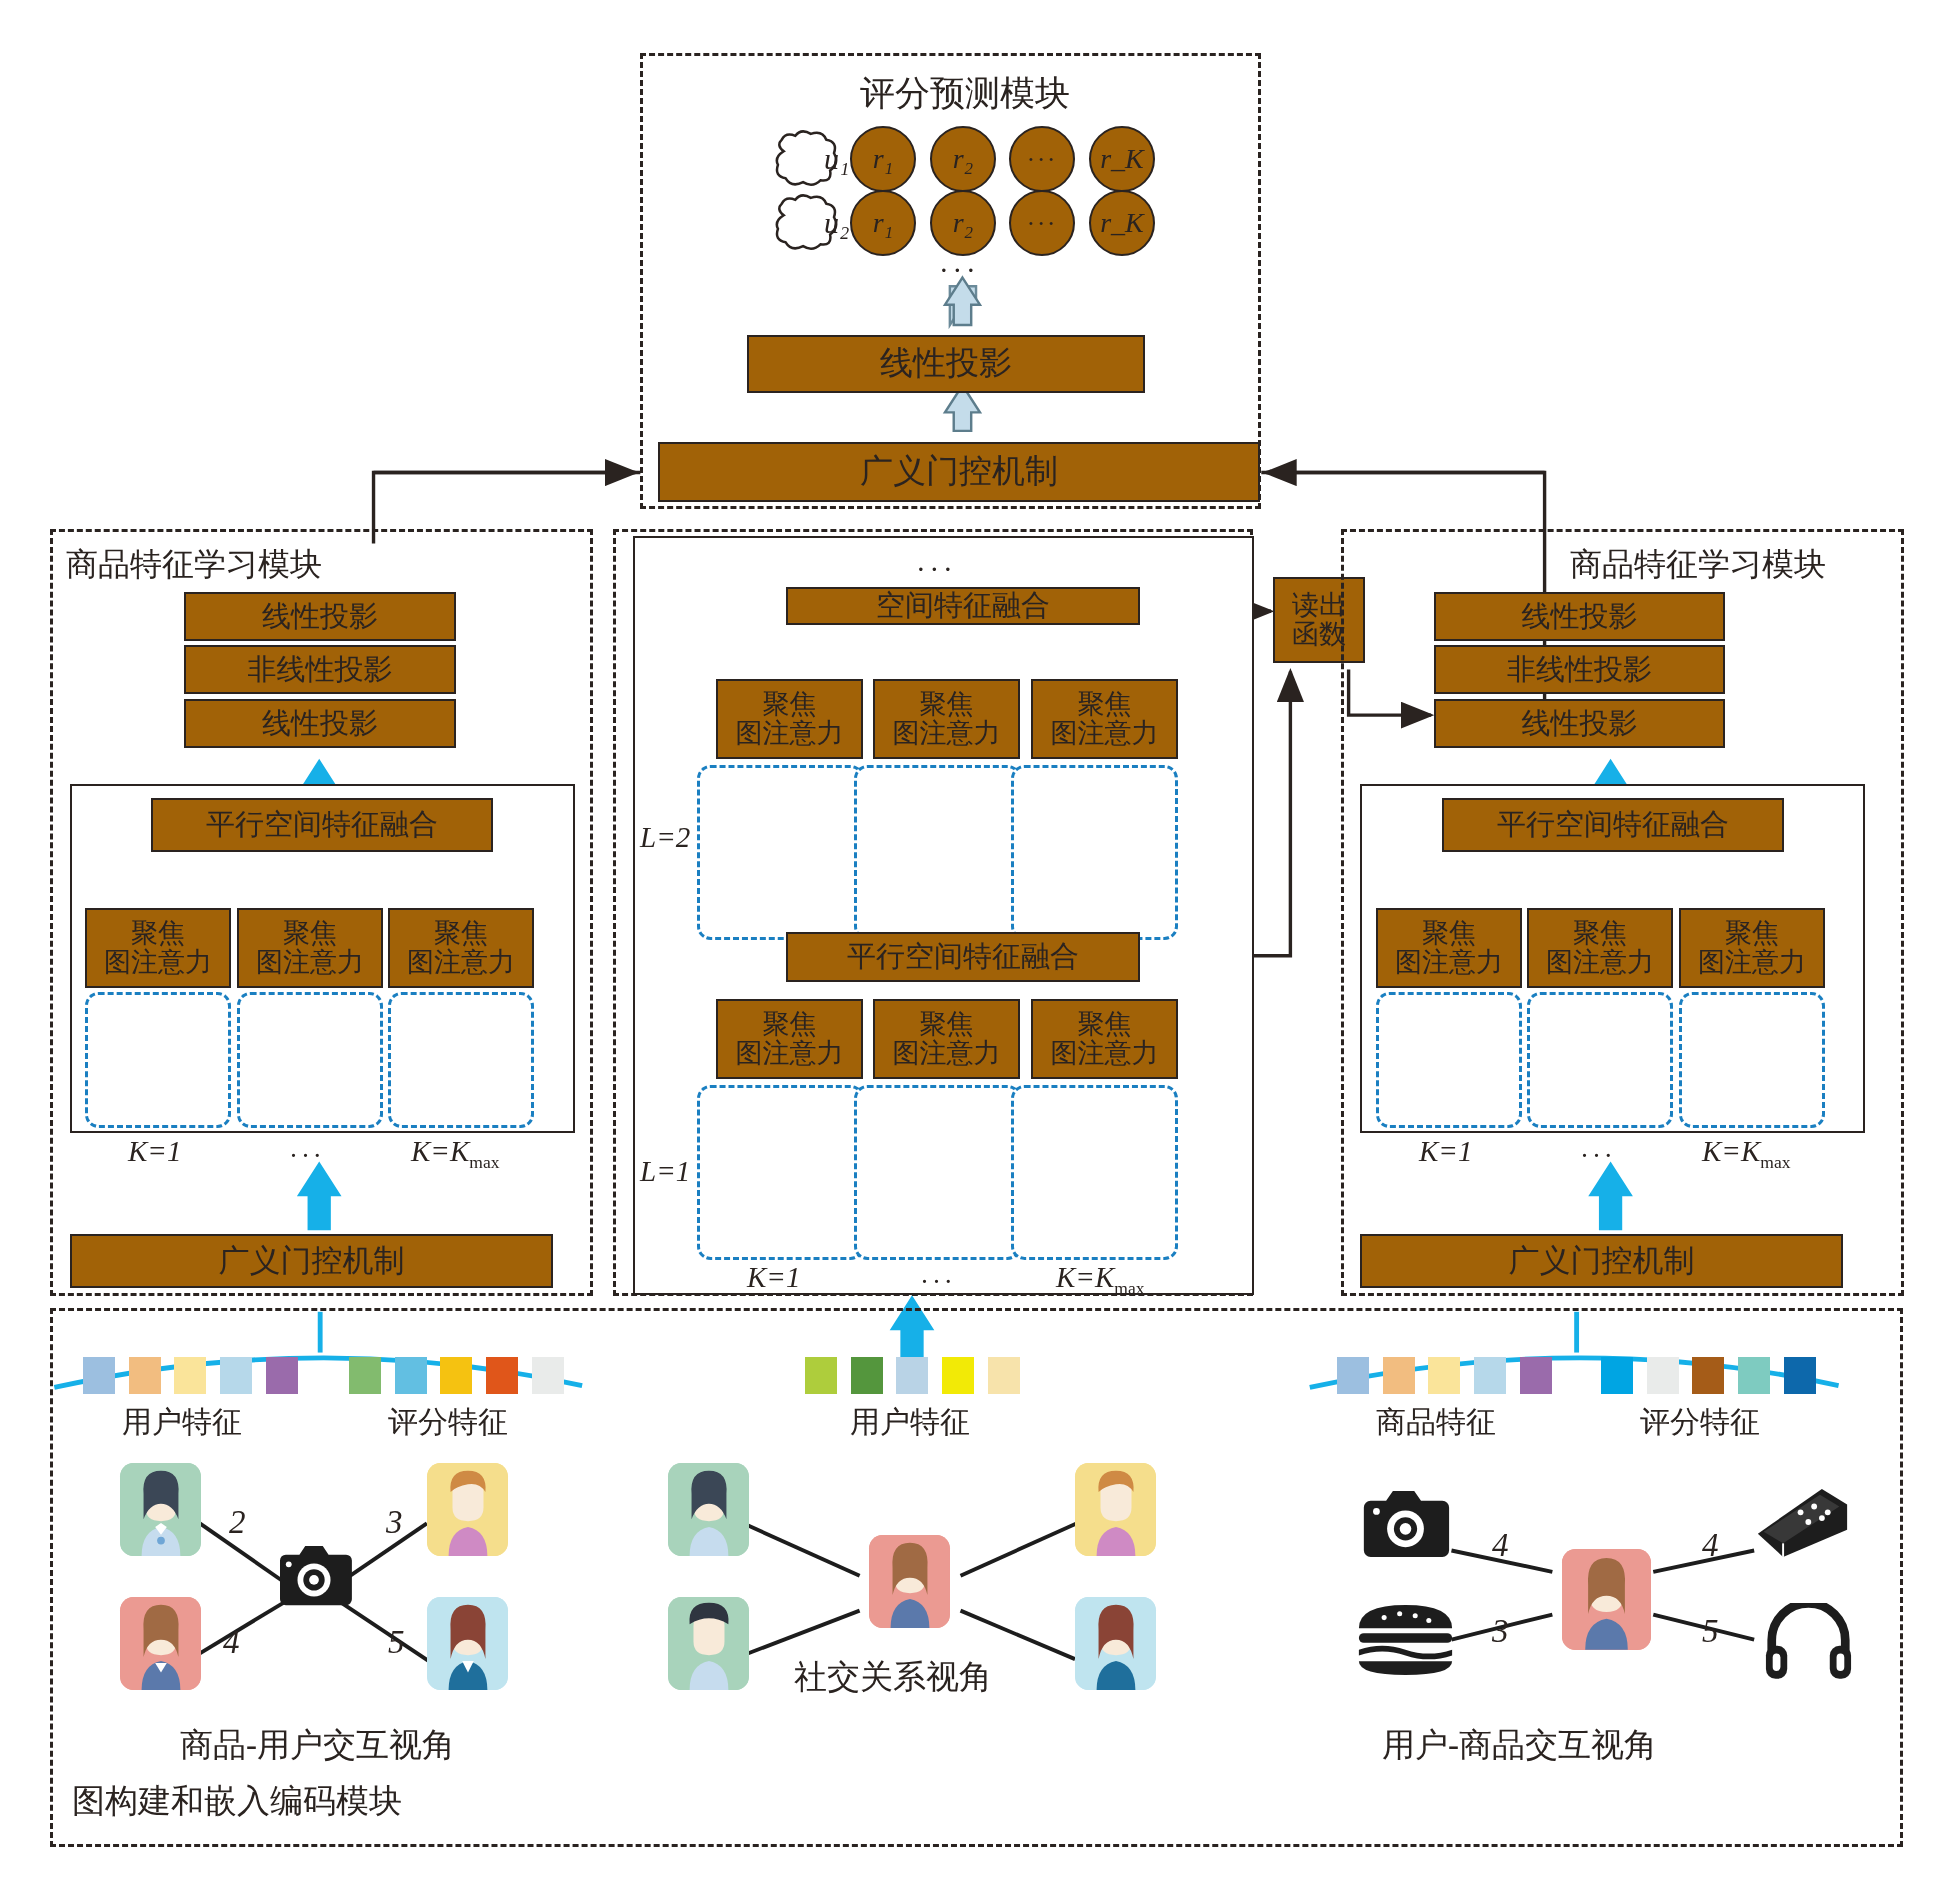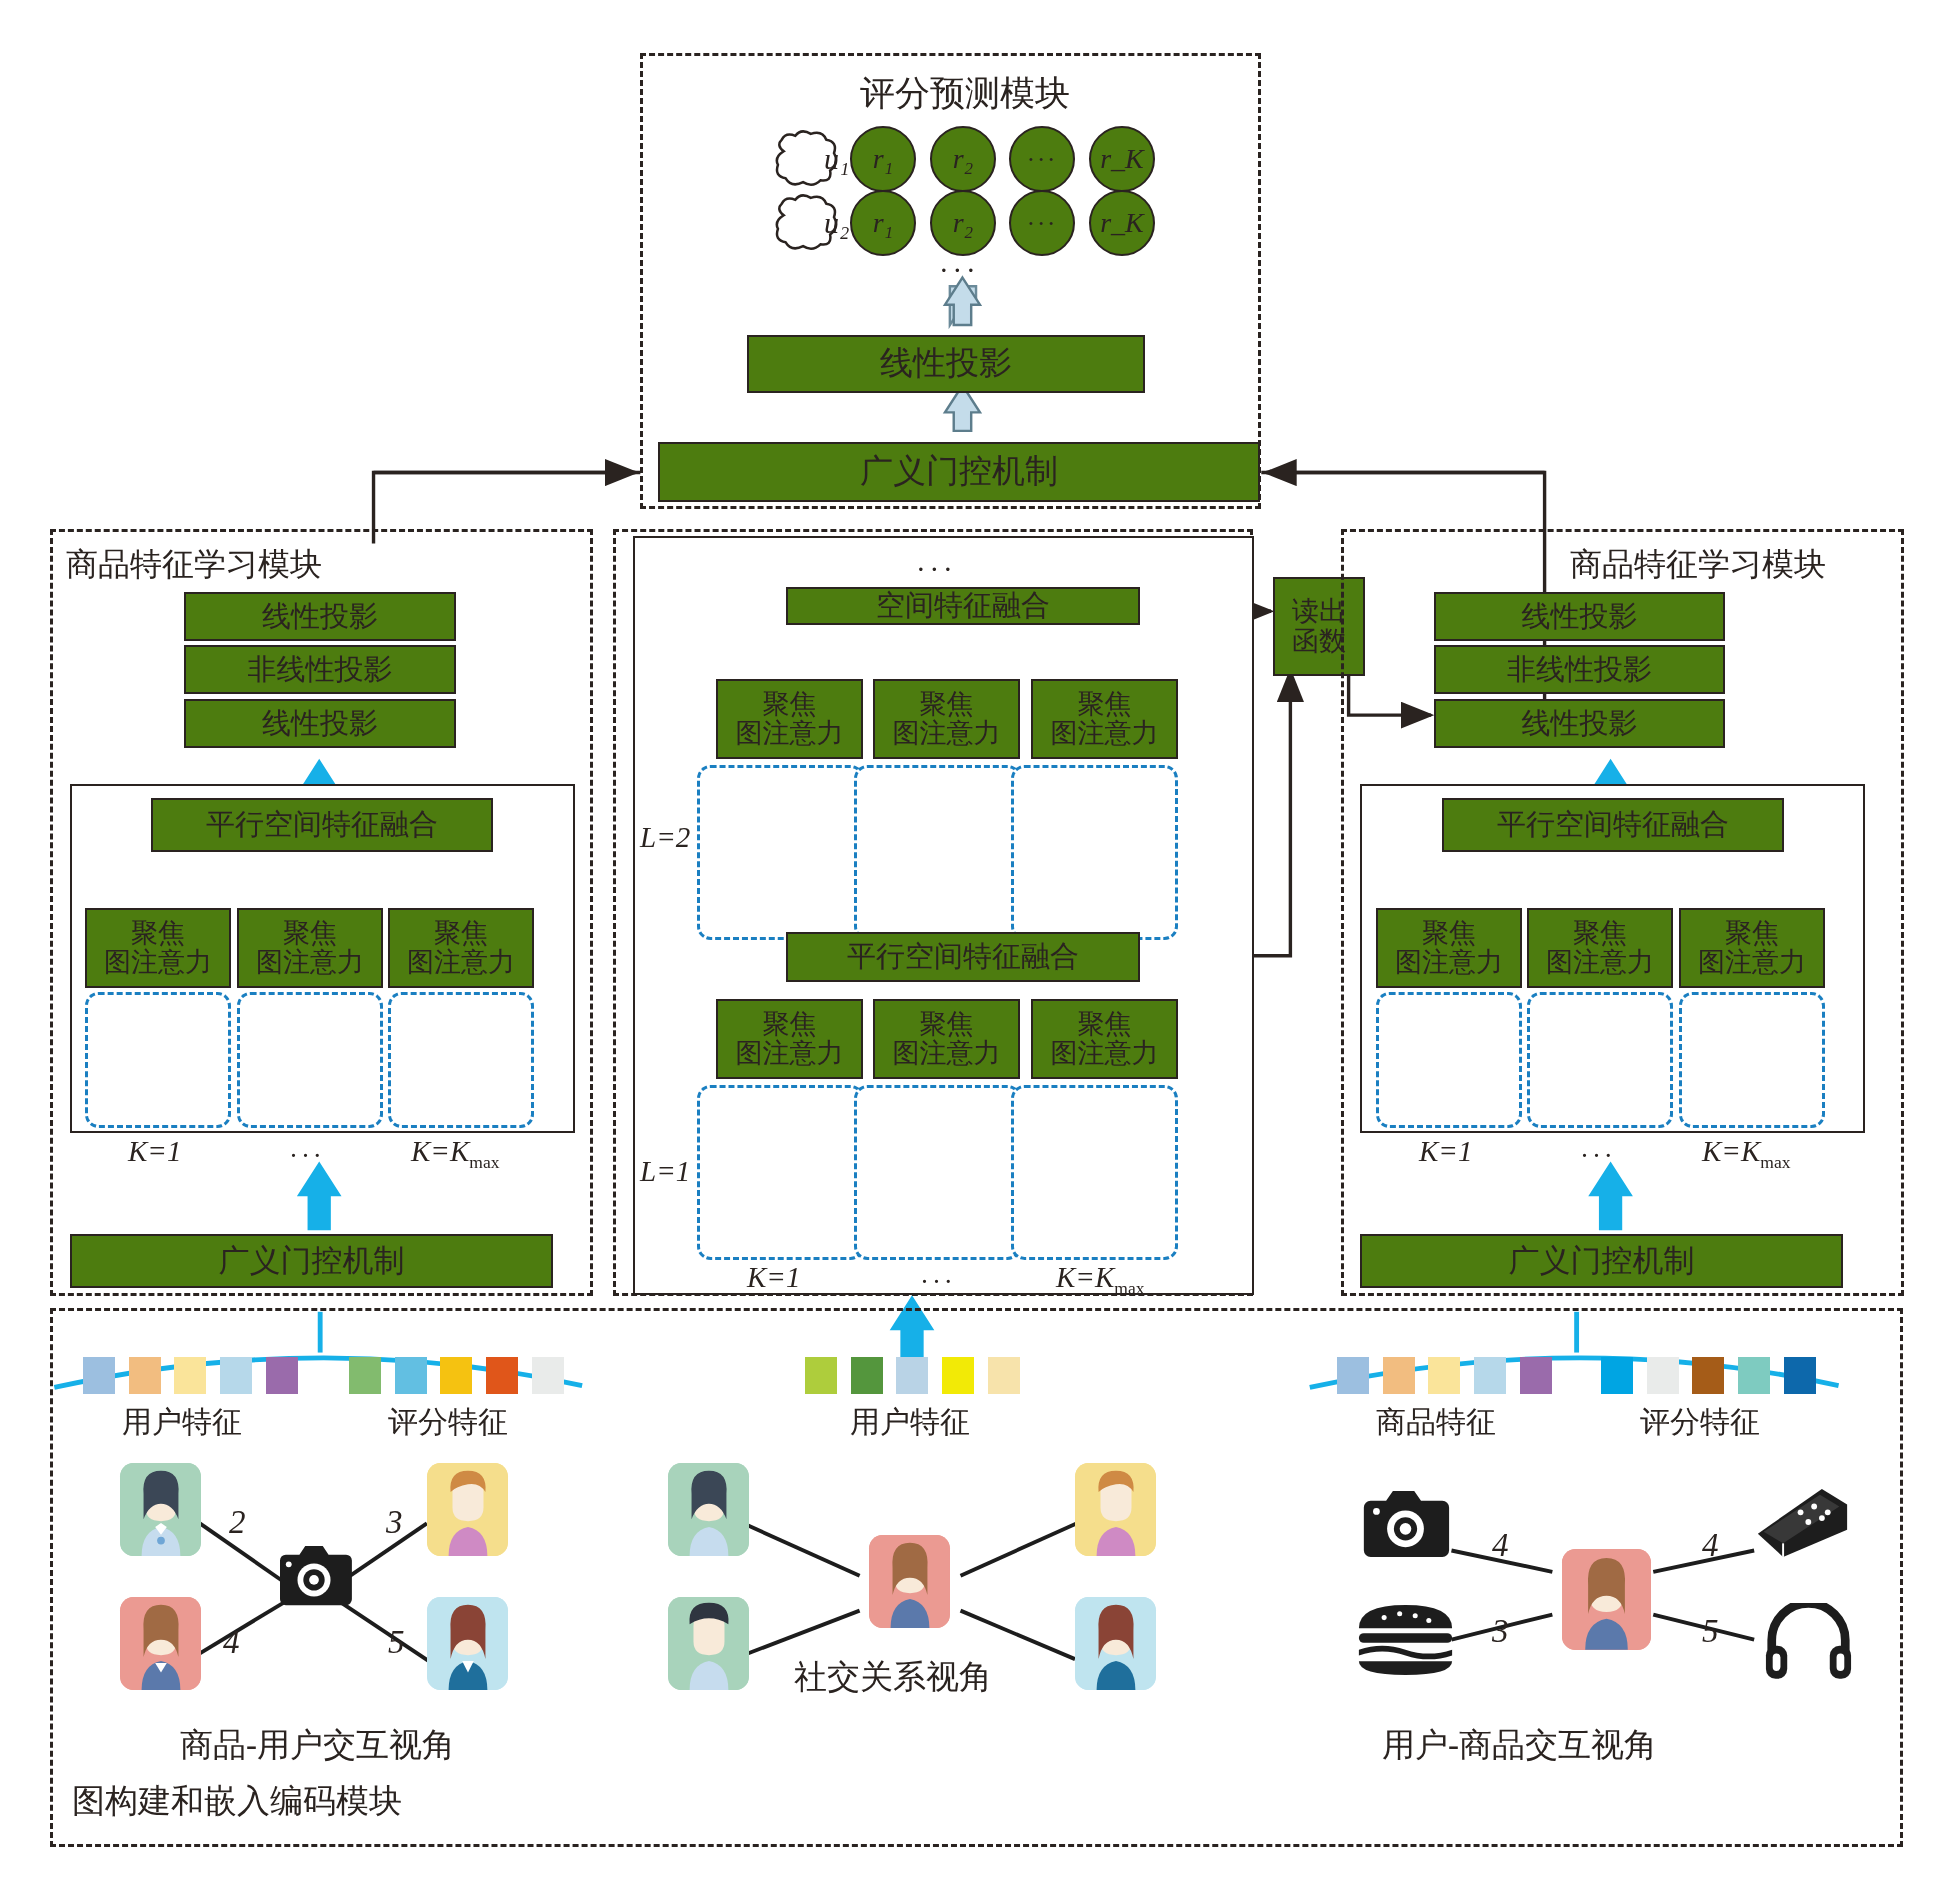--- a/index.html
+++ b/index.html
@@ -25,21 +25,21 @@
   }
   .lbl{
     position:absolute;
     color:#2a2320;
     white-space:nowrap;
     line-height:1;
   }
   .cbox{
     position:absolute;
     border:2.9px solid #2a2320;
-    background:#4d7c0f;
+    background:#a16207;
     display:flex;
     align-items:center;
     justify-content:center;
     text-align:center;
     color:#2a2320;
     line-height:1.08;
   }
   .cbox.two{ flex-direction:column; }
   .gbox{
     position:absolute;
@@ -487,21 +487,21 @@
 
 <div class="dashbox" style="left:613px;top:529px;width:640px;height:767px;"></div>
 <div class="solidbox" style="left:633px;top:536px;width:621px;height:759px;border-width:2.9px;"></div>
 
 <div class="ell" style="left:916px;top:553px;font-size:29px;">···</div>
 
 <div class="cbox" style="left:786px;top:587px;width:354px;height:38px;font-size:29px;">
   <span>空间特征融合</span>
 </div>
 
-<div class="cbox two" style="left:1273px;top:577px;width:92px;height:99px;font-size:27px;">
+<div class="cbox two" style="left:1273px;top:577px;width:92px;height:86px;font-size:27px;">
   <span>读出</span>
   <span>函数</span>
 </div>
 
 <div class="lbl" style="left:640px;top:823px;font-size:29px;font-style:italic;">L=2</div>
 
 <div class="cbox two" style="left:716px;top:679px;width:147px;height:80px;font-size:27px;">
   <span>聚焦</span>
   <span>图注意力</span>
 </div>

